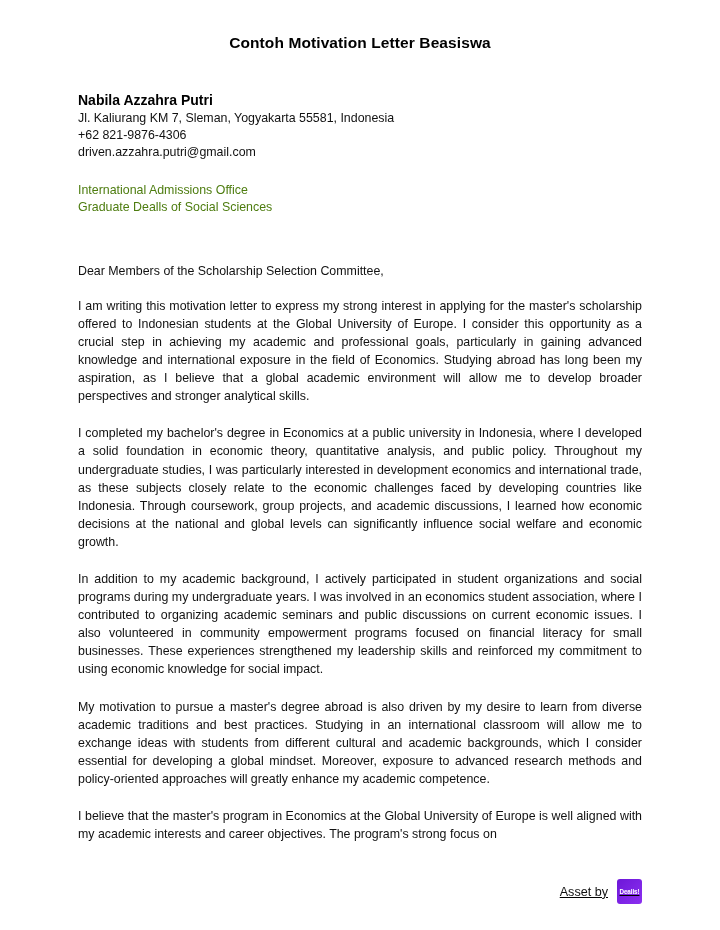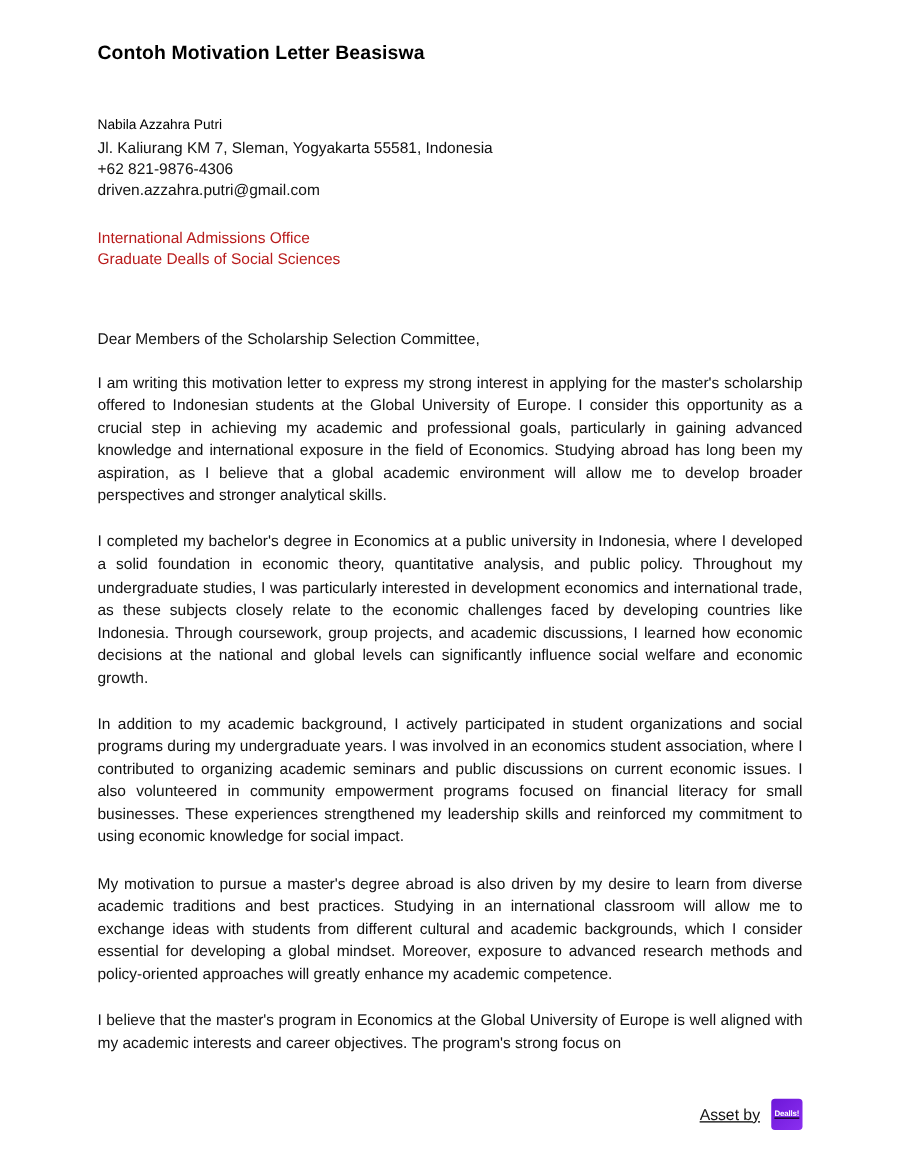--- a/index.html
+++ b/index.html
@@ -16,55 +16,55 @@
     position: relative;
   }
   .page {
     width: 720px;
     height: 930px;
     box-sizing: border-box;
     padding: 0 78px;
     position: relative;
   }
   .doc-title {
-    text-align: left;
+    text-align: center;
     font-size: 15.5px;
     font-weight: bold;
     letter-spacing: 0.1px;
     margin: 0;
     padding-top: 34px;
     color: #000;
   }
   .sender-block {
     margin-top: 40px;
   }
   .sender-name {
-    font-size: 11px;
-    font-weight: normal;
+    font-size: 14px;
+    font-weight: bold;
     line-height: 17px;
     margin-bottom: 1px;
   }
   .sender-line {
     font-size: 12.4px;
     line-height: 17.2px;
     color: #111;
   }
   .date-line {
     text-align: right;
     font-size: 12.4px;
     margin-top: 20px;
     color: #111;
   }
   .recipient-block {
     margin-top: 20px;
   }
   .recipient-line {
     font-size: 12.4px;
     line-height: 17.6px;
-    color: #b91c1c;
+    color: #4d7c0f;
   }
   .salutation {
     font-size: 12.4px;
     margin-top: 47px;
     color: #111;
   }
   .body-paragraphs {
     margin-top: 0;
   }
   .para {

